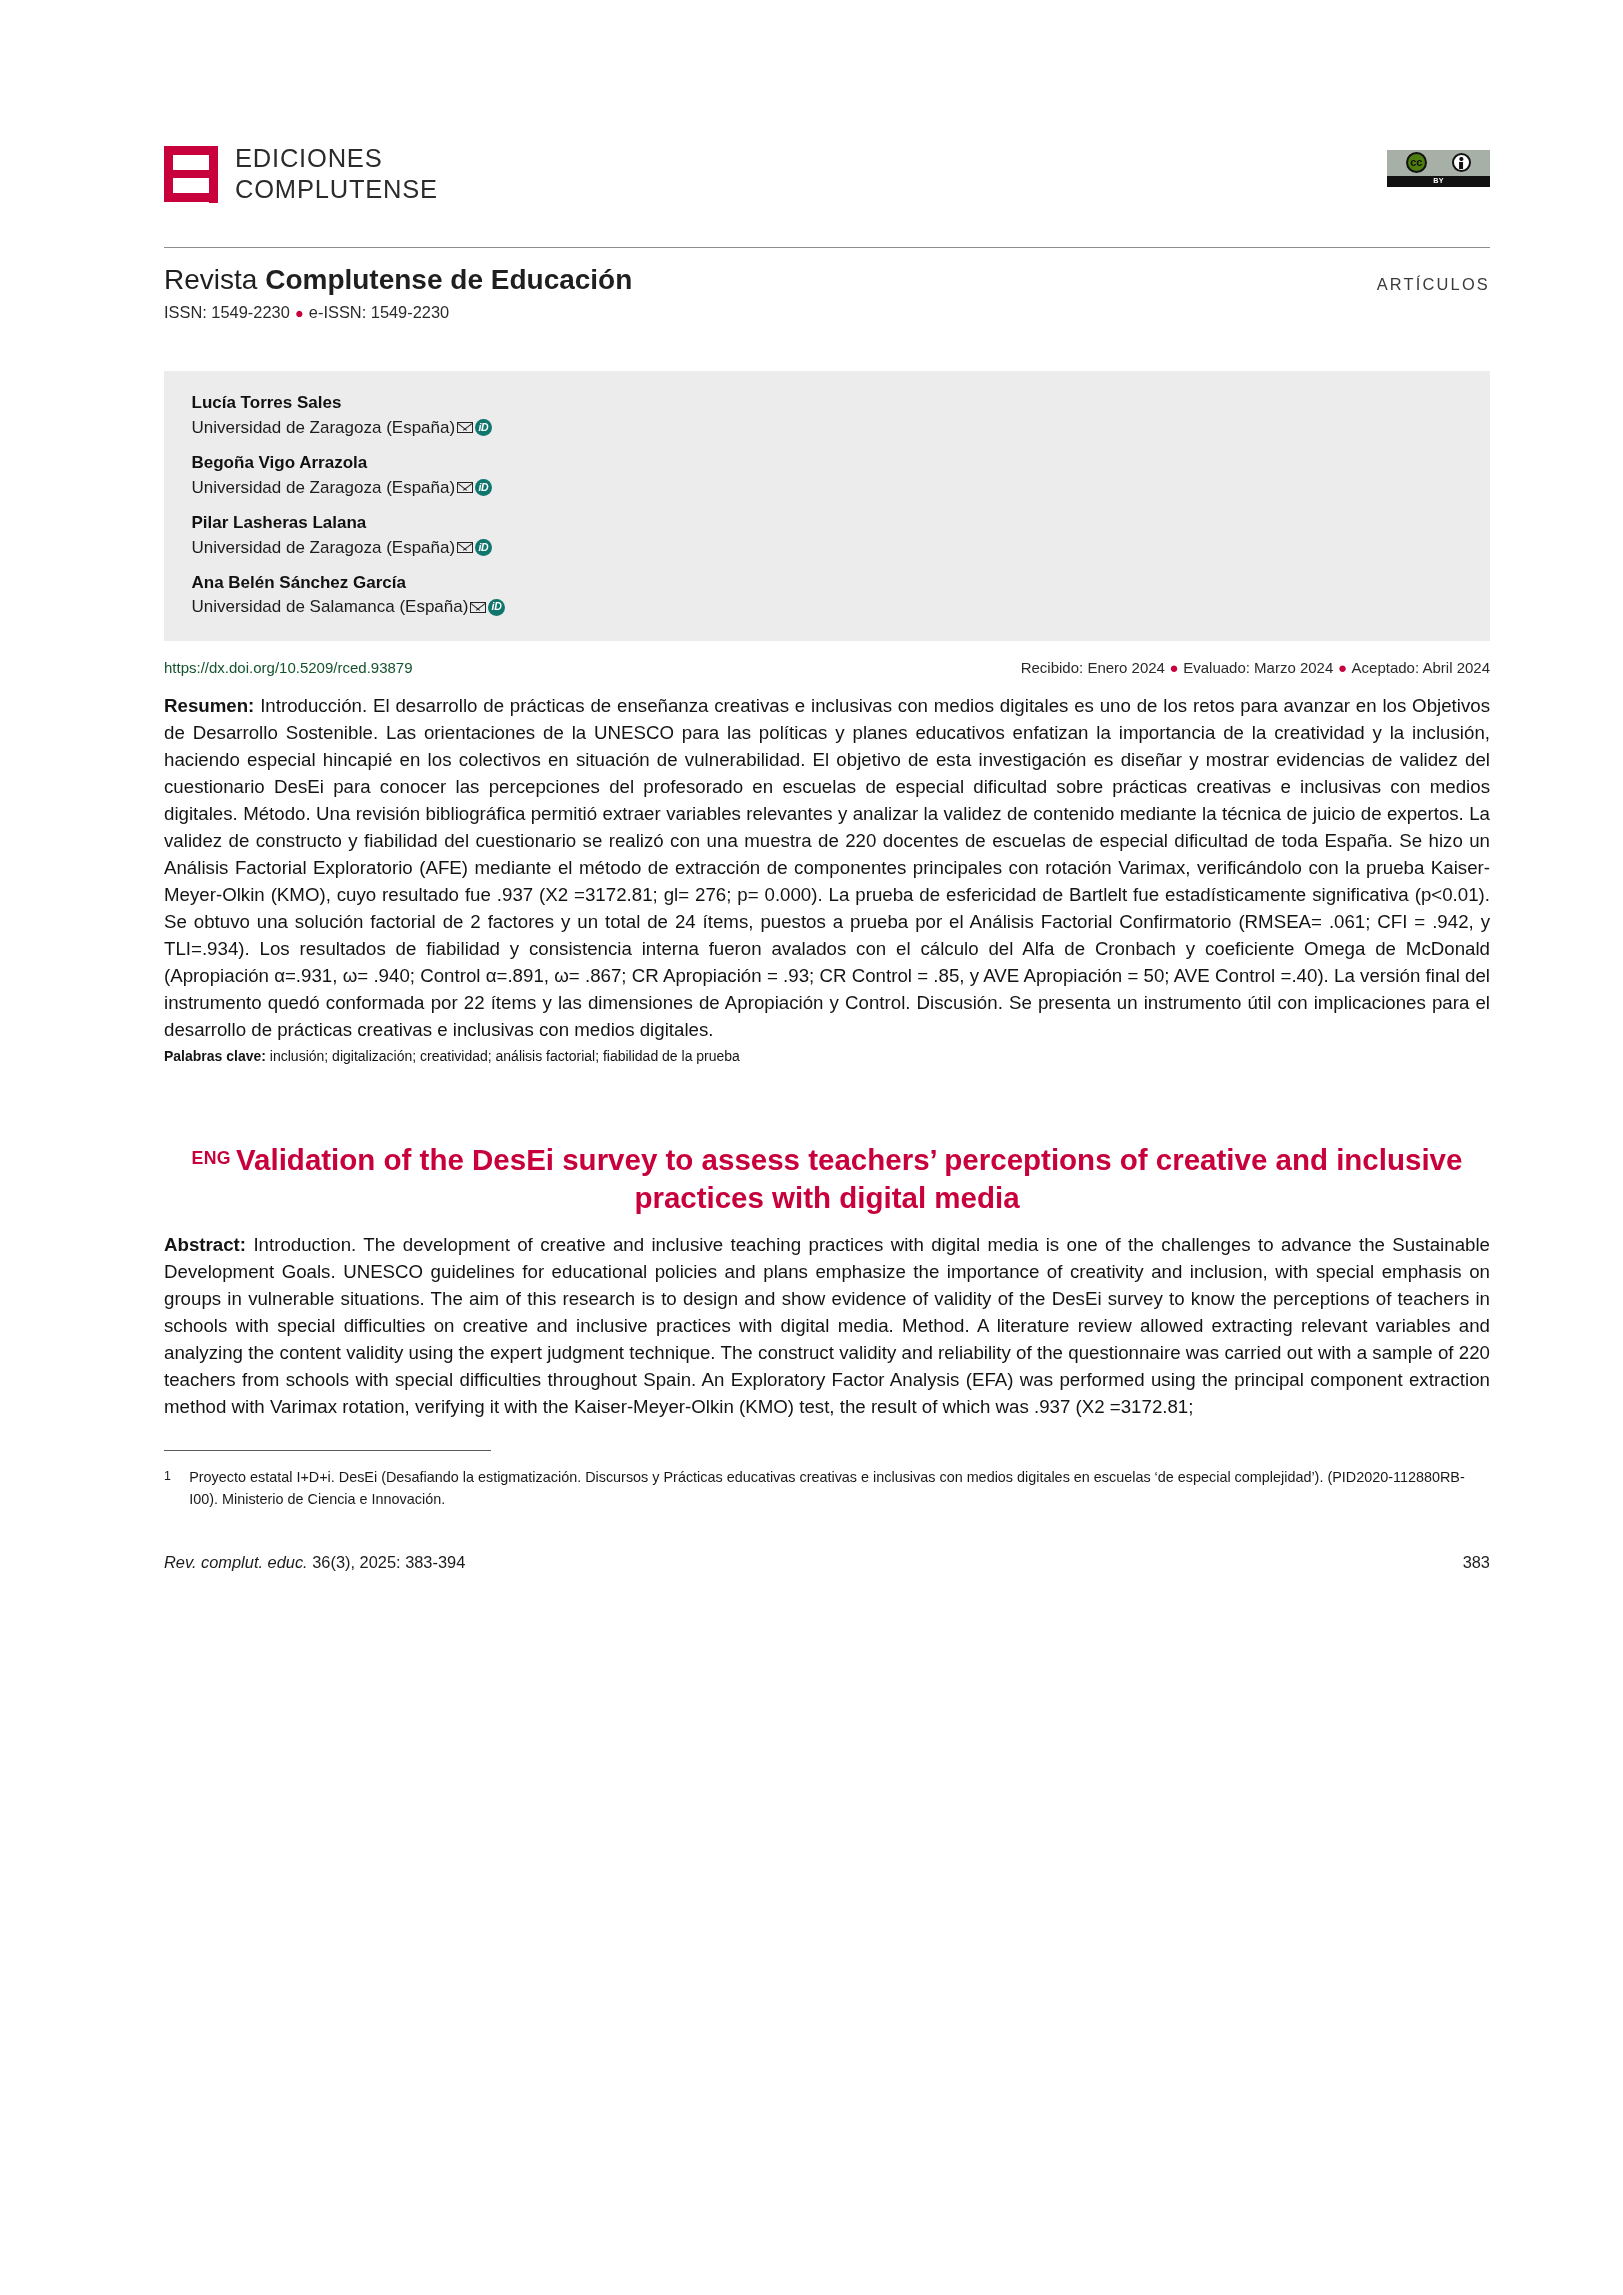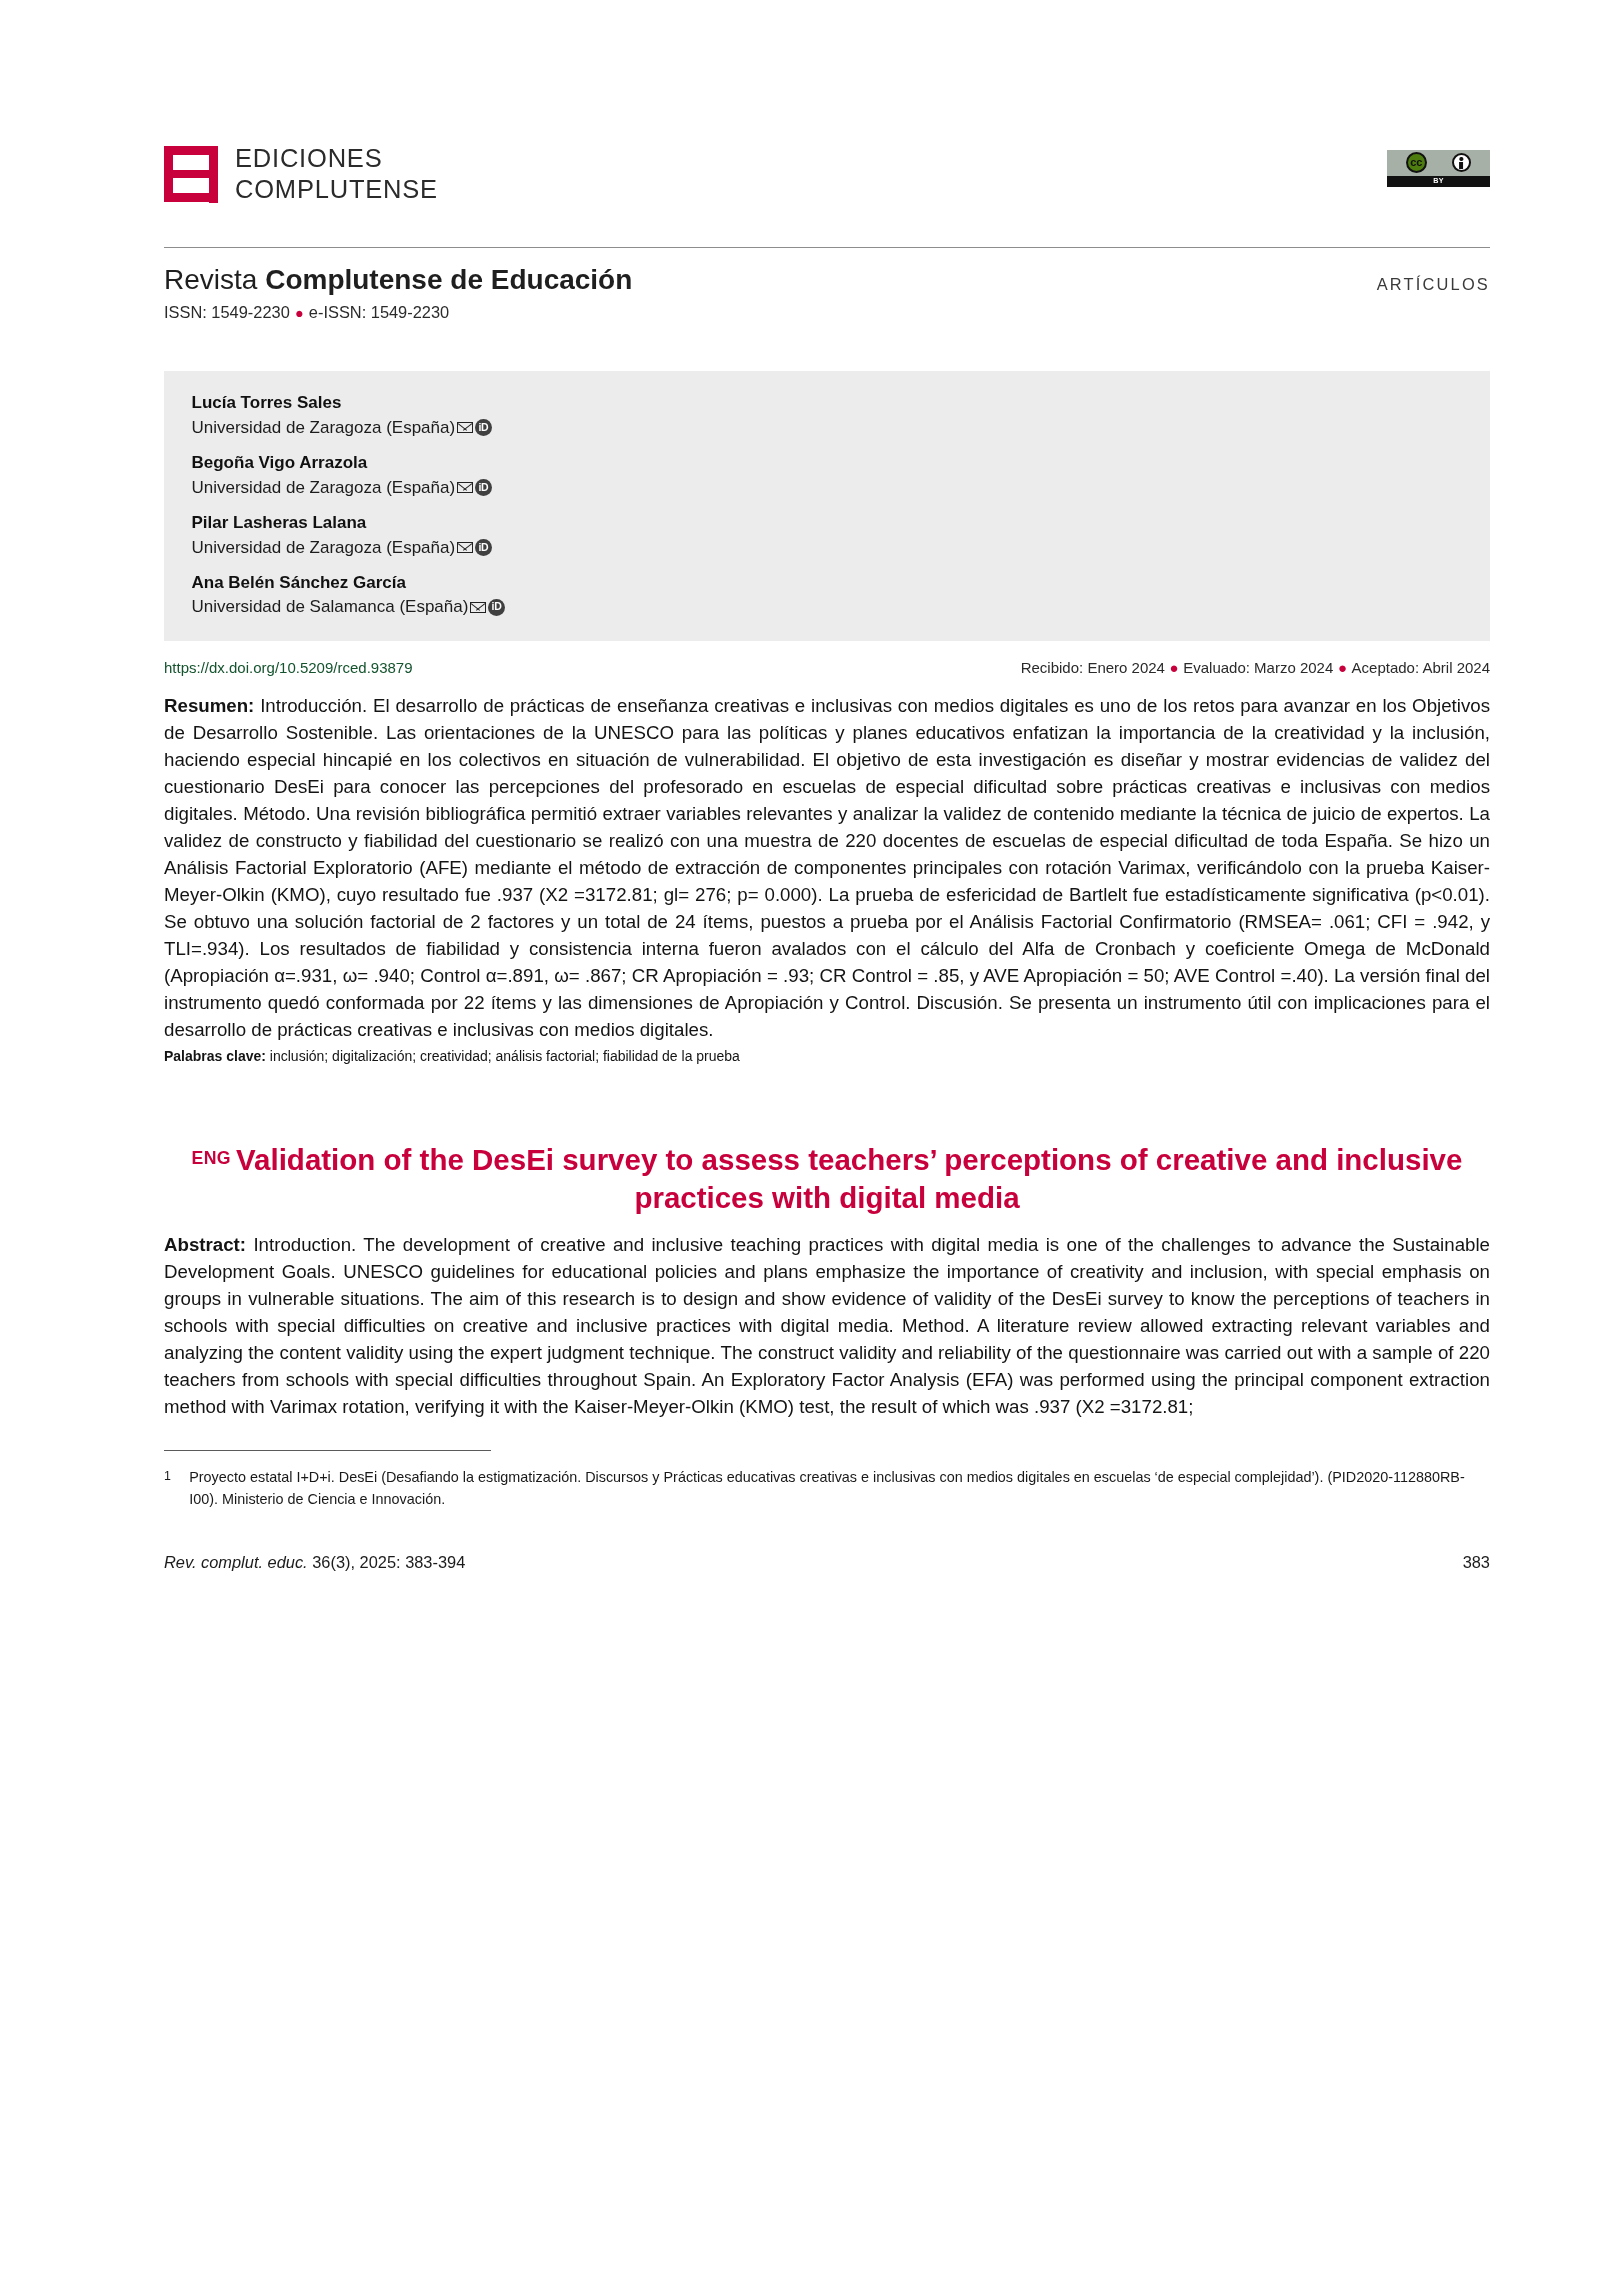--- a/index.html
+++ b/index.html
@@ -244,28 +244,29 @@
     height: 1.3px;
     background: #222;
     transform-origin: left center;
   }
   .icon-mail:before { left: 0px; transform: rotate(38deg); }
   .icon-mail:after  { right: 0px; transform-origin: right center; transform: rotate(-38deg); }
   .icon-orcid {
     width: 17px;
     height: 17px;
     border-radius: 50%;
-    background: #404040;
+    background: #0f766e;
     color: #ffffff;
     font-size: 10.5px;
     font-weight: 700;
     display: inline-flex;
     align-items: center;
     justify-content: center;
     flex: none;
+    font-style: italic;
     letter-spacing: -0.3px;
     text-align: center;
   }
 
   
   .meta-row {
     display: flex;
     justify-content: space-between;
     align-items: baseline;
     font-size: 15px;

